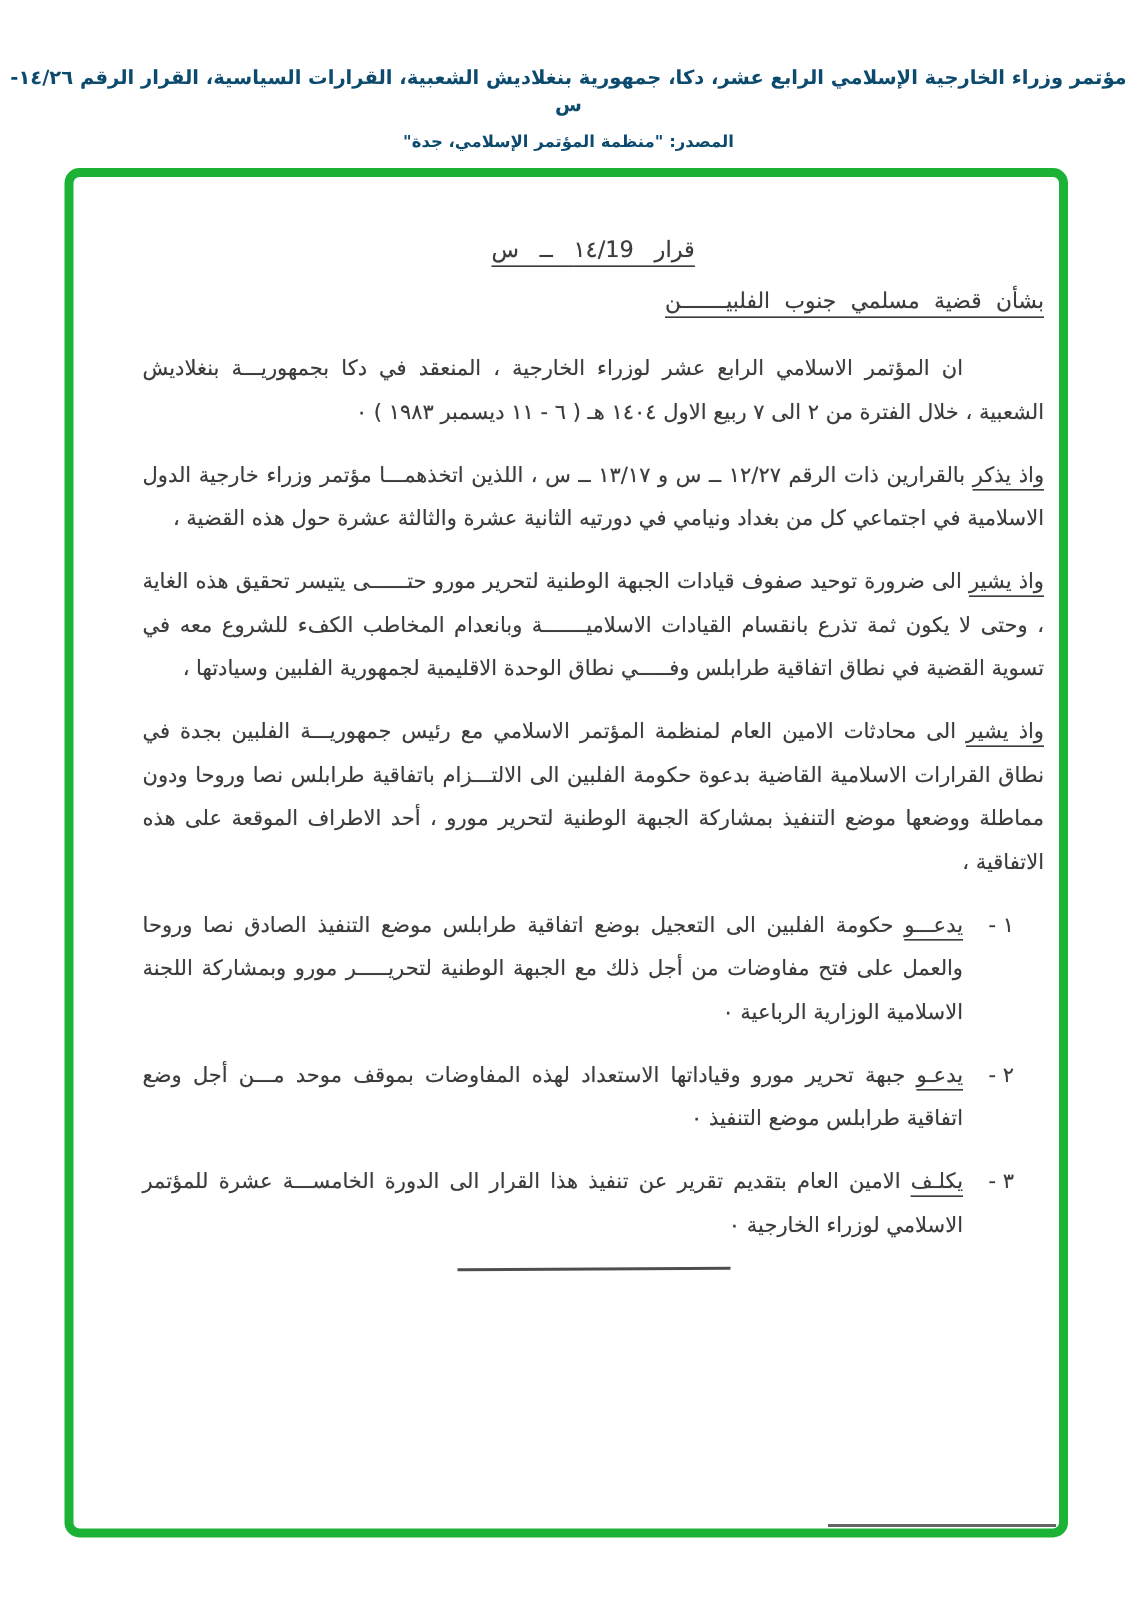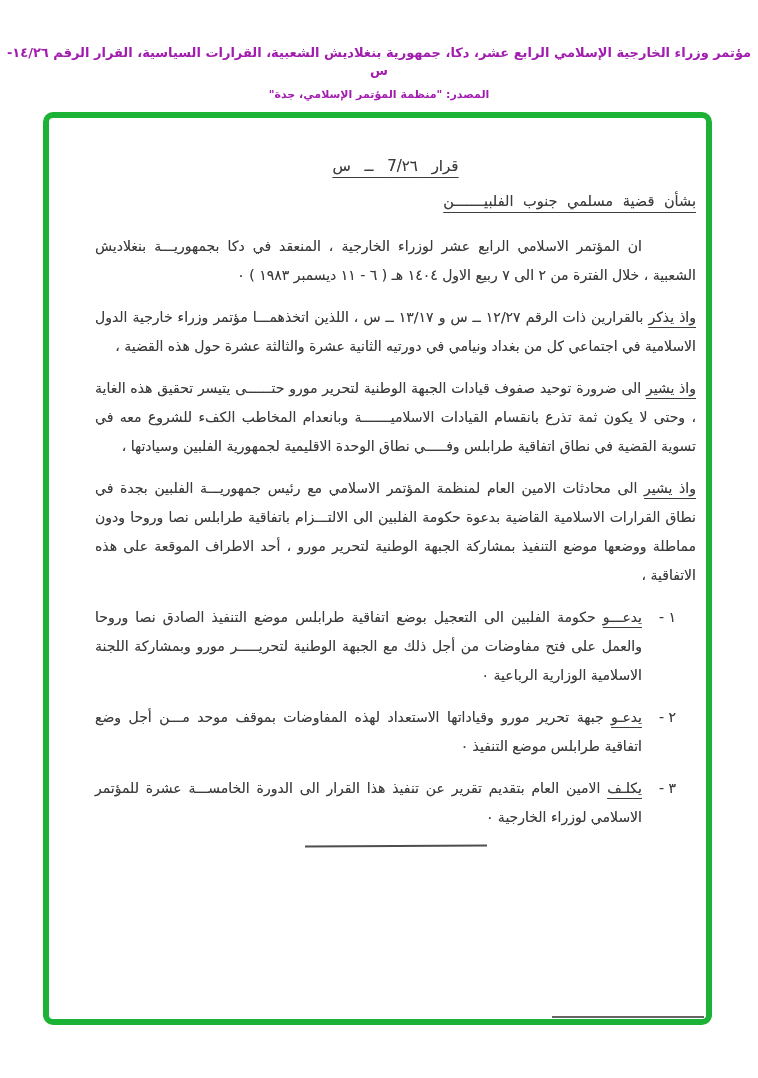--- a/index.html
+++ b/index.html
@@ -3,21 +3,21 @@
 <meta charset="utf-8">
 <style>
   html,body{margin:0;padding:0;}
   body{
     width:758px;height:1078px;background:#ffffff;position:relative;
     font-family:"DejaVu Sans",sans-serif;overflow:hidden;
   }
   
   .hdr{
     position:absolute;top:44px;left:0;width:758px;text-align:center;
-    direction:rtl;color:#a21caf;
+    direction:rtl;color:#0c4a6e;
   }
   .hdr-l1{font-size:13px;font-weight:bold;letter-spacing:0;line-height:18px;}
   .hdr-l2{font-size:11px;font-weight:bold;margin-top:8px;}
   
   .frame{
     position:absolute;left:43px;top:112px;width:669px;height:913px;
     box-sizing:border-box;border:6px solid #1cb236;border-radius:10px;
     background:#ffffff;overflow:hidden;
   }
   
@@ -61,21 +61,21 @@
 
 <div class="hdr">
   <div class="hdr-l1">مؤتمر وزراء الخارجية الإسلامي الرابع عشر، دكا، جمهورية بنغلاديش الشعبية، القرارات السياسية، القرار الرقم ١٤/٢٦- س</div>
   <div class="hdr-l2">المصدر:  "منظمة المؤتمر الإسلامي، جدة"</div>
 </div>
 
 <div class="frame" style="border-color: rgb(28, 178, 54);">
   <div class="doc">
 
     <div class="title">
-      <span class="t1">قرار 7/٢٦ ــ س</span>
+      <span class="t1">قرار ١٤/19 ــ س</span>
       <span class="t2"><span>بشأن قضية مسلمي جنوب الفلبيـــــــن</span></span>
     </div>
 
     <p class="para indent"><span class="lead"></span><span>ان المؤتمر الاسلامي الرابع عشر لوزراء الخارجية ، المنعقد في دكا بجمهوريـــة بنغلاديش الشعبية ، خلال الفترة من ٢ الى ٧ ربيع الاول ١٤٠٤ هـ ( ٦ - ١١ ديسمبر ١٩٨٣ ) ٠</span></p>
 
 
     <p class="para"><span class="lead">واذ يذكر</span><span> بالقرارين ذات الرقم ١٢/٢٧ ــ س و ١٣/١٧ ــ س ، اللذين اتخذهمـــا مؤتمر وزراء خارجية الدول الاسلامية في اجتماعي كل من بغداد ونيامي في دورتيه الثانية عشرة والثالثة عشرة حول هذه القضية ،</span></p>
 
     <p class="para"><span class="lead">واذ يشير</span><span> الى ضرورة توحيد صفوف قيادات الجبهة الوطنية لتحرير مورو حتــــــى يتيسر تحقيق هذه الغاية ، وحتى لا يكون ثمة تذرع بانقسام القيادات الاسلاميـــــــة وبانعدام المخاطب الكفء للشروع معه في تسوية القضية في نطاق اتفاقية طرابلس وفـــــي نطاق الوحدة الاقليمية لجمهورية الفلبين وسيادتها ،</span></p>
 

